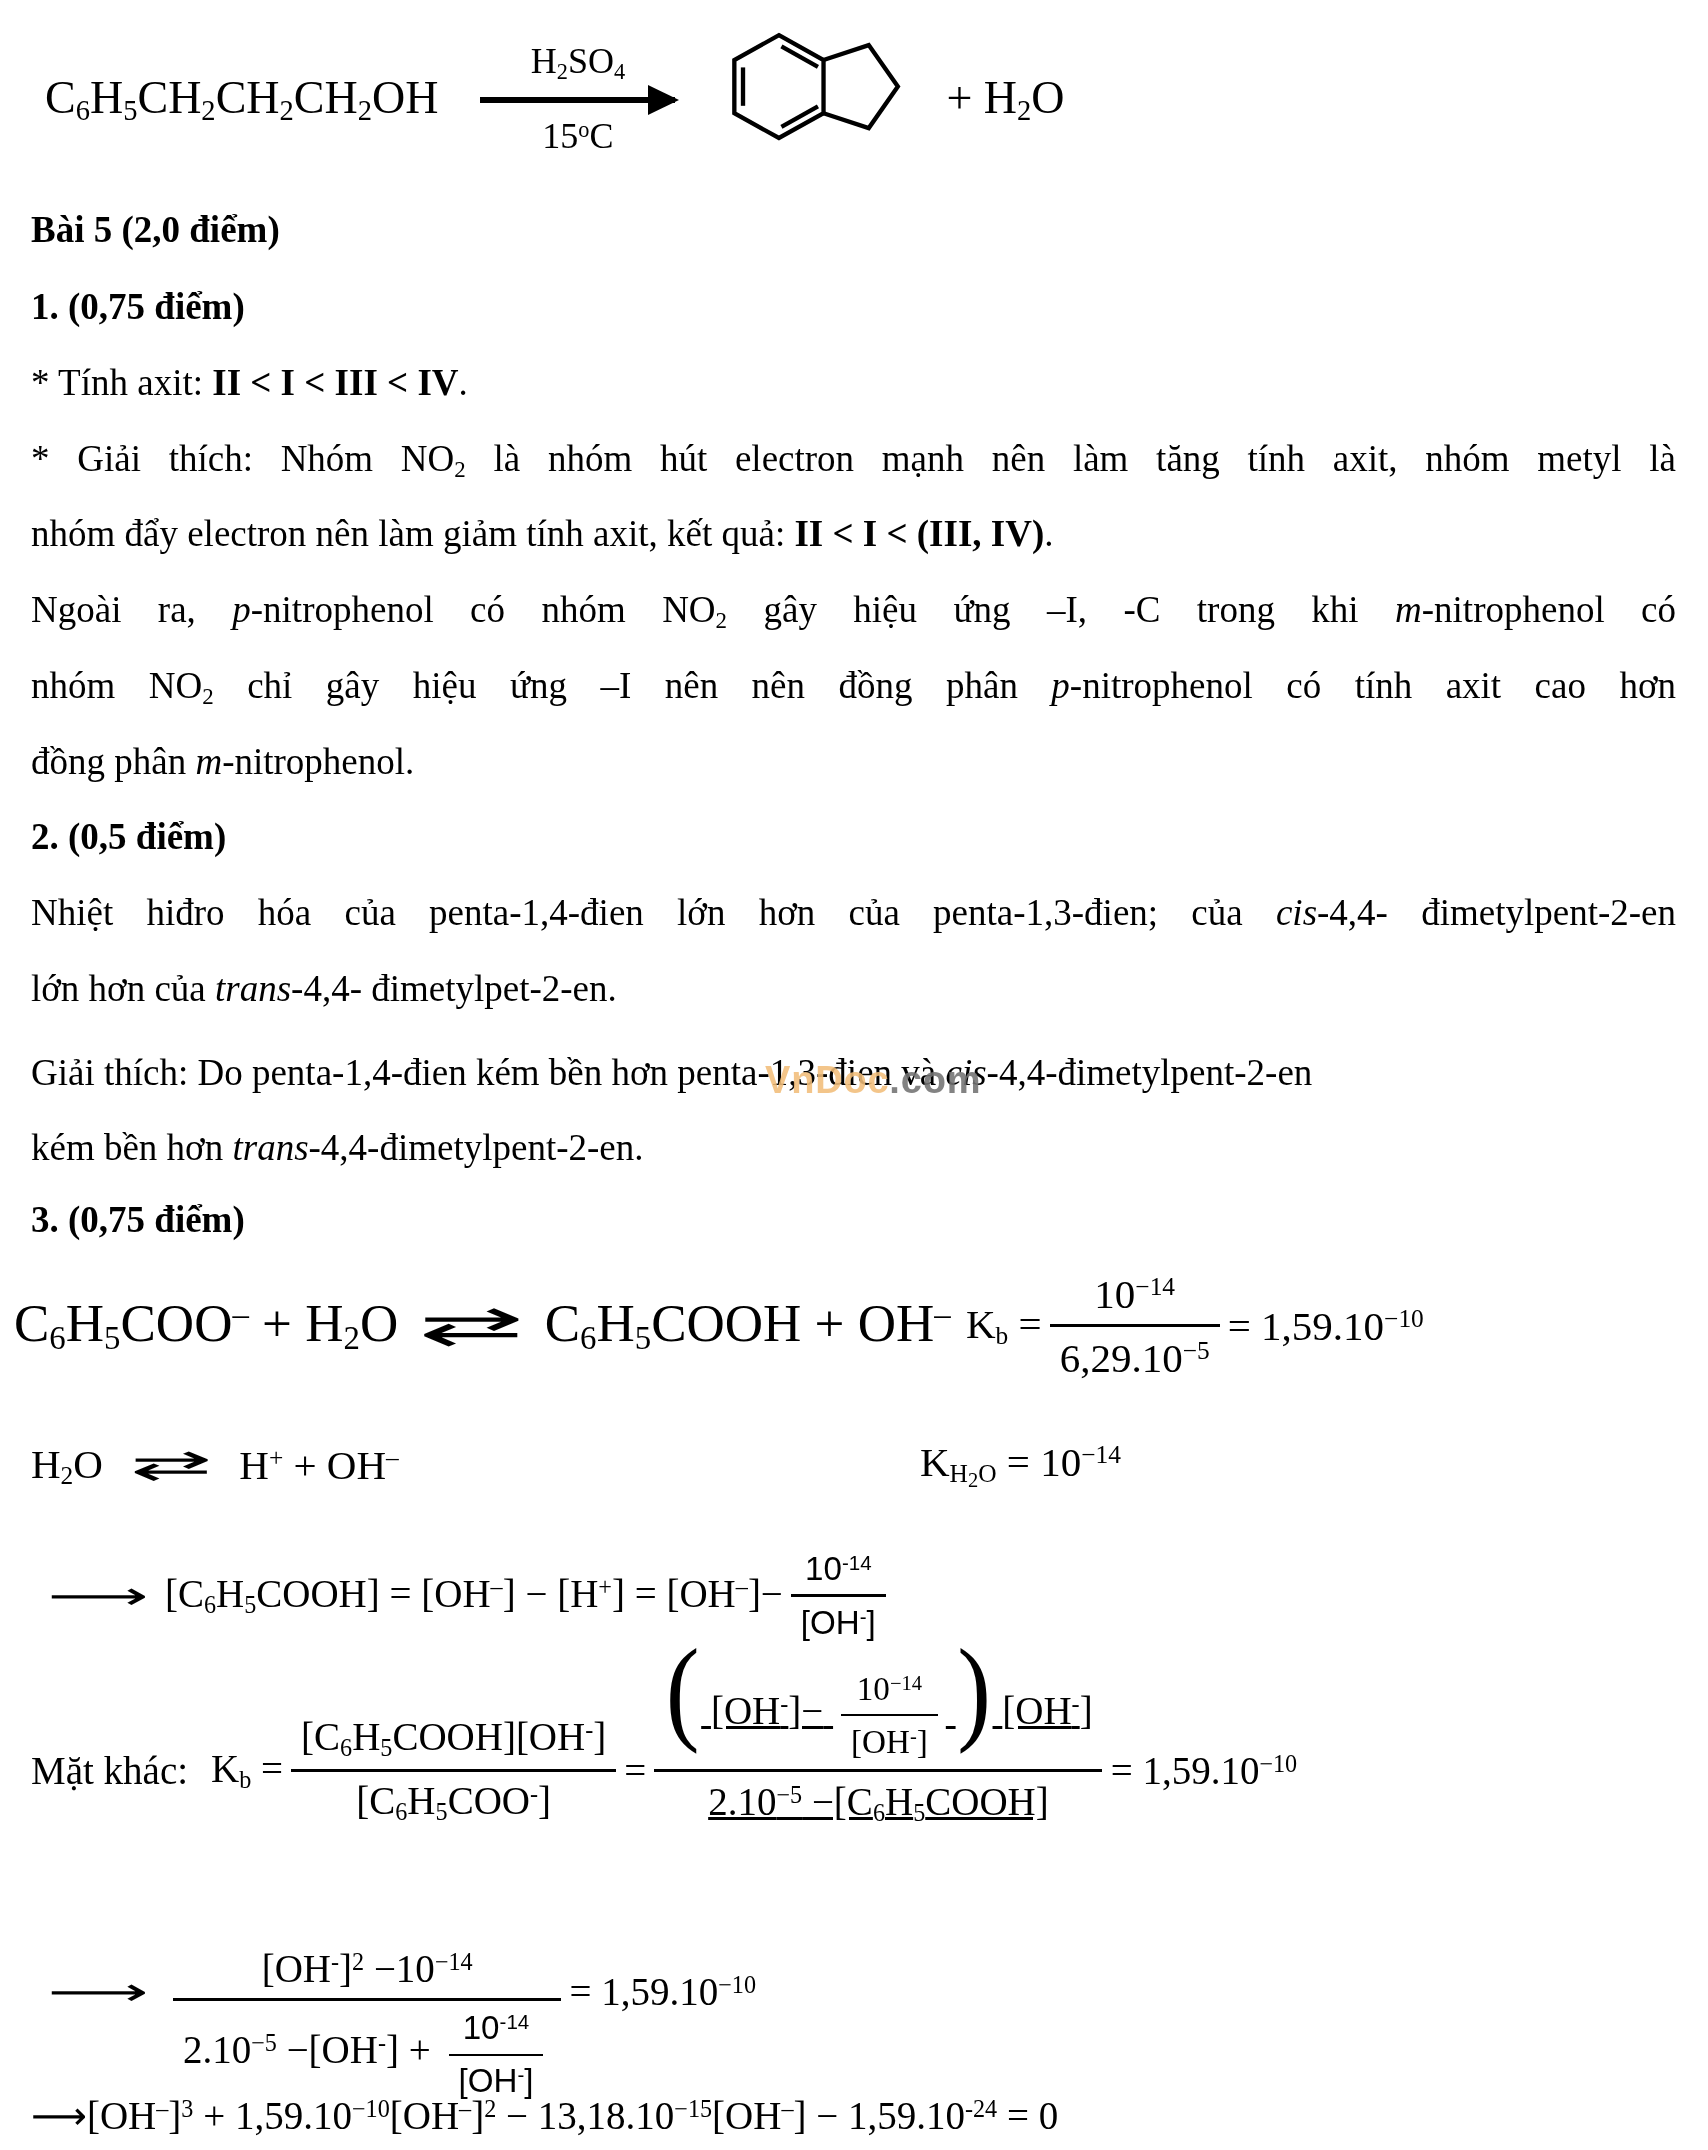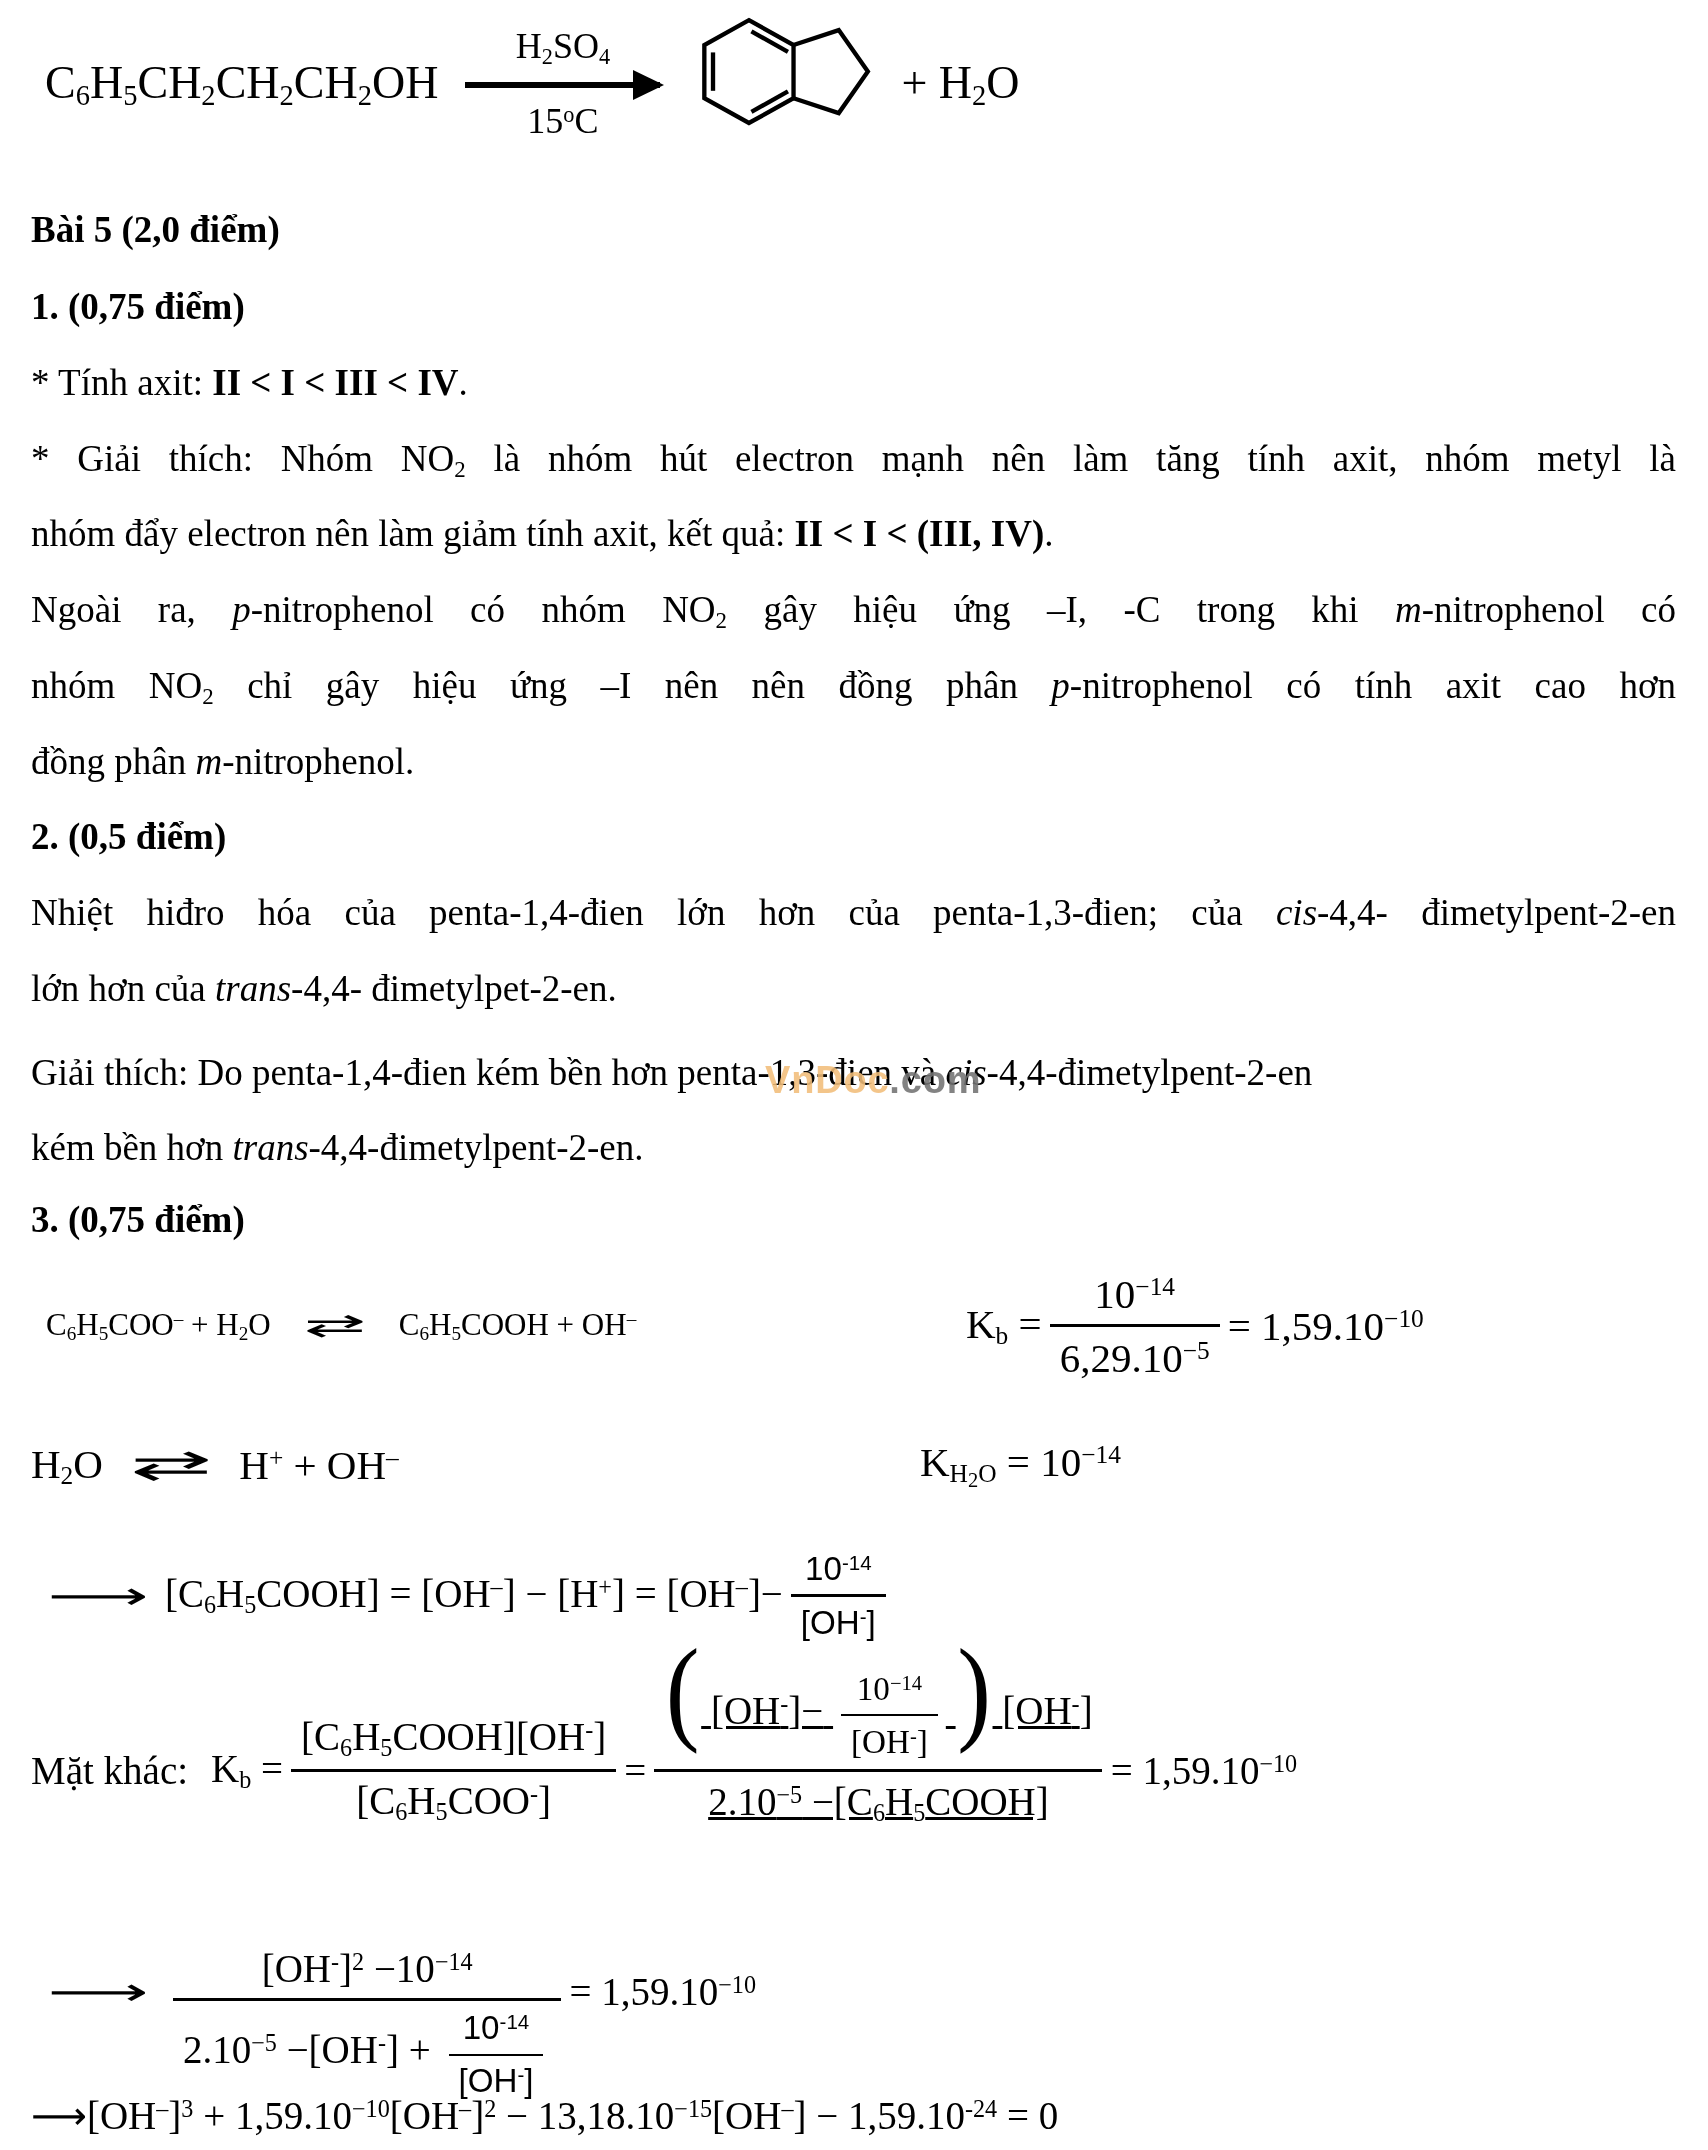--- a/index.html
+++ b/index.html
@@ -9,21 +9,21 @@
   
   .line{position:absolute;left:31px;width:1645px;font-size:37px;line-height:49px;white-space:nowrap;}
   .just{text-align:justify;text-align-last:justify;}
   .b{font-weight:bold;}
   .i{font-style:italic;}
   .sub{font-size:0.62em;vertical-align:-0.25em;}
   .sup{font-size:0.62em;vertical-align:0.5em;}
   .ssub{font-size:0.5em;vertical-align:-0.55em;}
   .sans{font-family:"Liberation Sans",sans-serif;justify-content:center;}
   
-  .reaction-row{position:absolute;left:45px;top:0;height:168px;display:flex;align-items:center;gap:22px;}
+  .reaction-row{position:absolute;left:45px;top:15px;height:168px;display:flex;align-items:center;gap:37px;}
   .rx-formula{font-size:46px;}
   .rxn-arrow{display:flex;flex-direction:column;align-items:center;width:205px;}
   .rxn-cond{font-size:36px;line-height:43px;}
   .arrow-line{position:relative;width:195px;height:5.7px;background:#000;margin:4.9px 0;}
   .arrow-line::after{content:"";position:absolute;right:-3.3px;top:50%;transform:translateY(-50%);
      width:0;height:0;border-left:31px solid #000;border-top:15.5px solid transparent;border-bottom:15.5px solid transparent;}
   .indane{width:192px;height:160px;}
   
   .eqrow{position:absolute;display:flex;align-items:center;font-size:39px;white-space:nowrap;}
   .frac{display:inline-flex;flex-direction:column;align-items:stretch;text-align:center;margin:0 8.2px;vertical-align:middle;}
@@ -76,21 +76,21 @@
   <div class="line" style="top:737px">đồng phân <span class="i">m</span>-nitrophenol.</div>
 
   <div class="line b" style="top:812px">2. (0,5 điểm)</div>
   <div class="line just" style="top:888px">Nhiệt hiđro hóa của penta-1,4-đien lớn hơn của penta-1,3-đien; của <span class="i">cis</span>-4,4- đimetylpent-2-en</div>
   <div class="line" style="top:964px">lớn hơn của <span class="i">trans</span>-4,4- đimetylpet-2-en.</div>
   <div class="line" style="top:1048px">Giải thích: Do penta-1,4-đien kém bền hơn penta-1,3-đien và <span class="i">cis</span>-4,4-đimetylpent-2-en</div>
   <div class="line" style="top:1123px">kém bền hơn <span class="i">trans</span>-4,4-đimetylpent-2-en.</div>
 
   <div class="line b" style="top:1195px">3.  (0,75 điểm)</div>
 
-  <div class="eqrow" style="left:46px;top:1264px;height:123px;font-size:31px">
+  <div class="eqrow" style="left:14px;top:1264px;height:123px;font-size:53px">
     <span>C<span class="sub">6</span>H<span class="sub">5</span>COO<span class="sup">–</span> + H<span class="sub">2</span>O</span>
     <span class="eqarrow">⇄</span>
     <span>C<span class="sub">6</span>H<span class="sub">5</span>COOH + OH<span class="sup">–</span></span>
   </div>
   <div class="eqrow" style="left:966px;top:1264px;height:123px;font-size:41px">
     <span>K<span class="sub">b</span> =</span>
     <span class="frac">
       <span class="num">10<span class="sup">−14</span></span>
       <span class="den">6,29.10<span class="sup">−5</span></span>
     </span>

